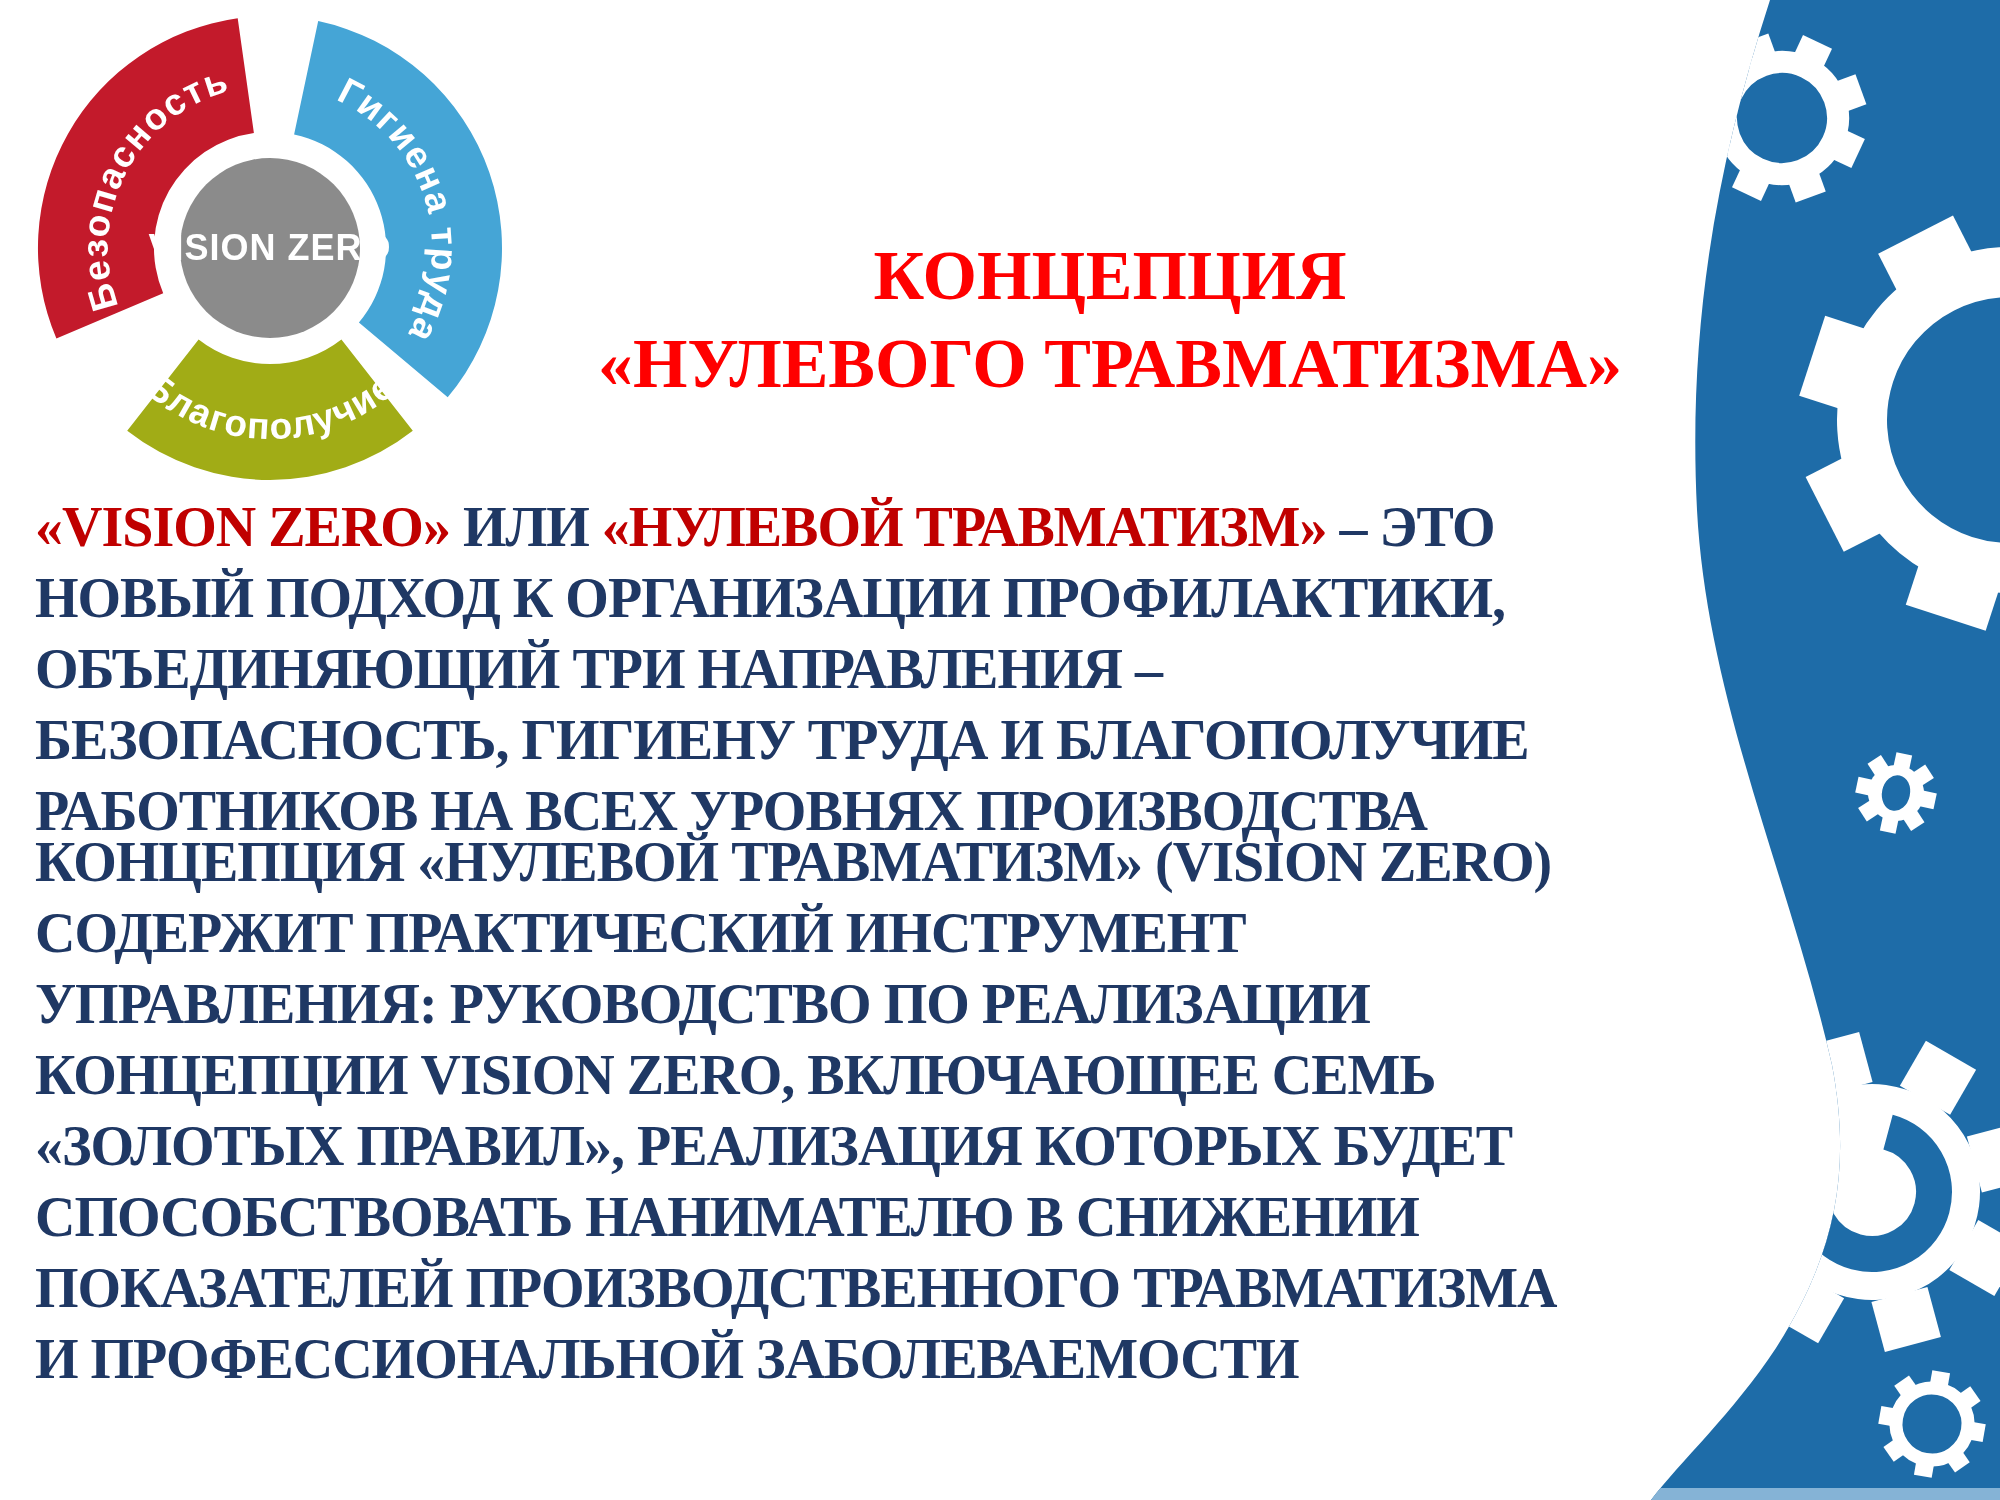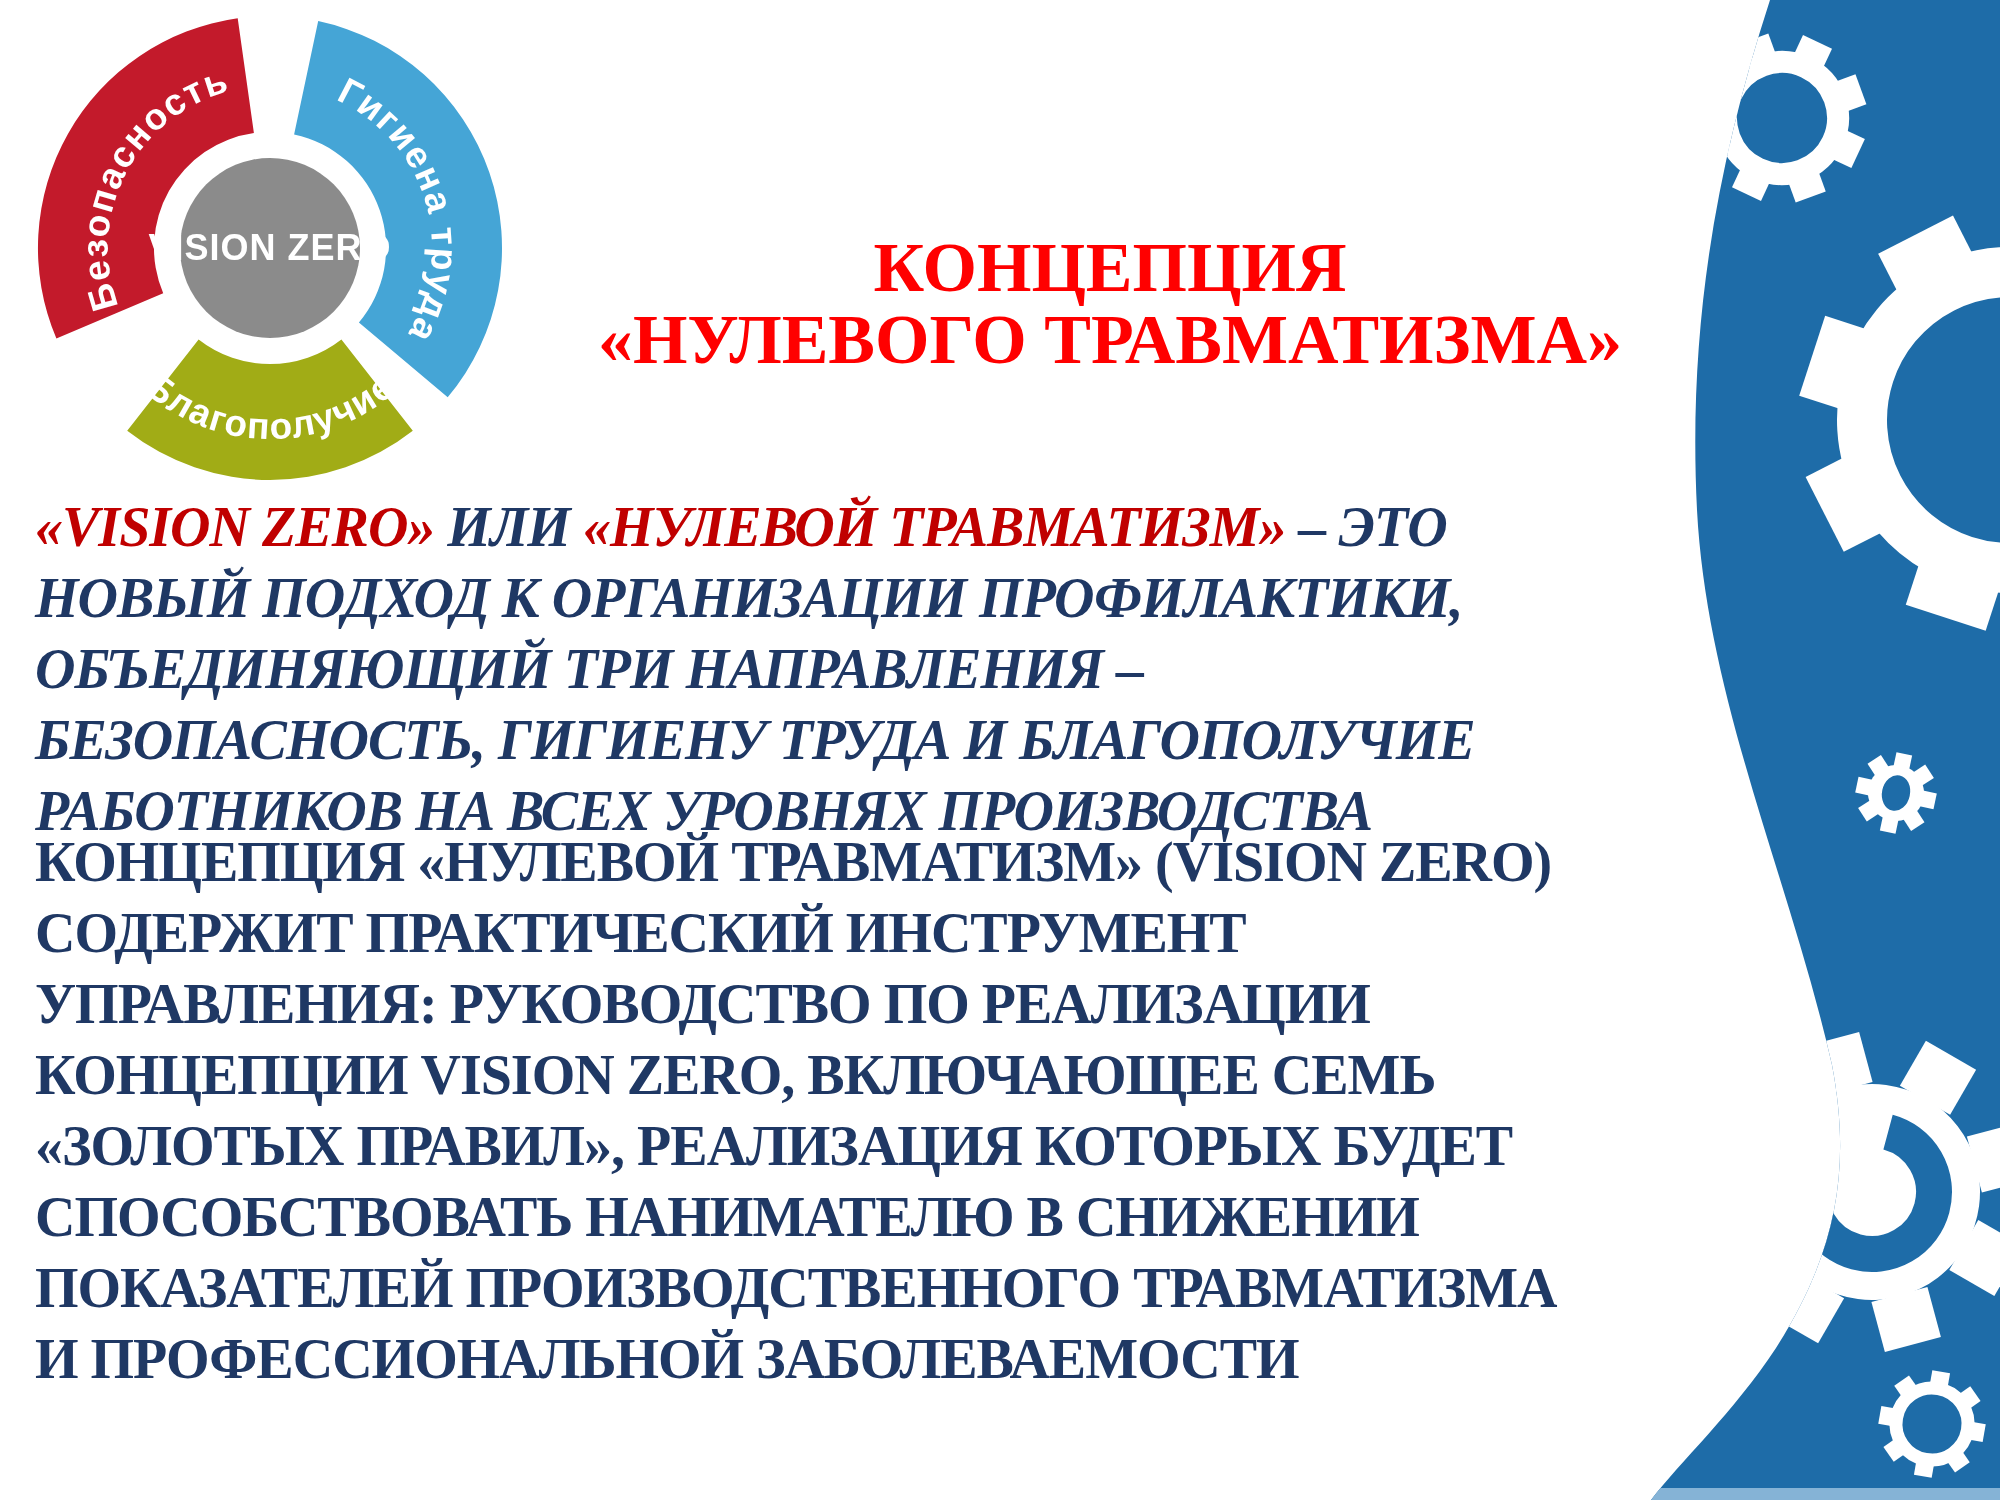--- a/index.html
+++ b/index.html
@@ -16,31 +16,31 @@
     font-family:"Liberation Sans", sans-serif;
     font-weight:bold;font-size:37px;letter-spacing:1.5px;fill:#ffffff;
   }
   .logo .center-label{
     font-family:"Liberation Sans", sans-serif;
     font-weight:bold;font-size:36px;letter-spacing:1px;fill:#ffffff;
     text-anchor:middle;
   }
   .title{
     position:absolute;left:540px;top:232px;width:1140px;margin:0;
-    font-size:70px;line-height:72px;font-weight:bold;
+    font-size:70px;line-height:88px;font-weight:bold;
     color:#FF0000;text-align:center;white-space:pre-line;
     font-family:"Liberation Serif", serif;
   }
   .para{
     position:absolute;left:35px;margin:0;
     font-size:56px;line-height:71px;font-weight:bold;
     letter-spacing:-1px;white-space:pre;
     font-family:"Liberation Serif", serif;
   }
-  .p1{top:492px;font-style:italic;}
+  .p1{top:492px;}
   .p2{top:827px;}
   .seg-red{color:#C00000;}
   .seg-navy{color:#1F3864;}
 </style>
 </head>
 <body>
 
 <div class="slide">
 
   <svg class="bg" viewBox="0 0 2000 1500" aria-hidden="true">

